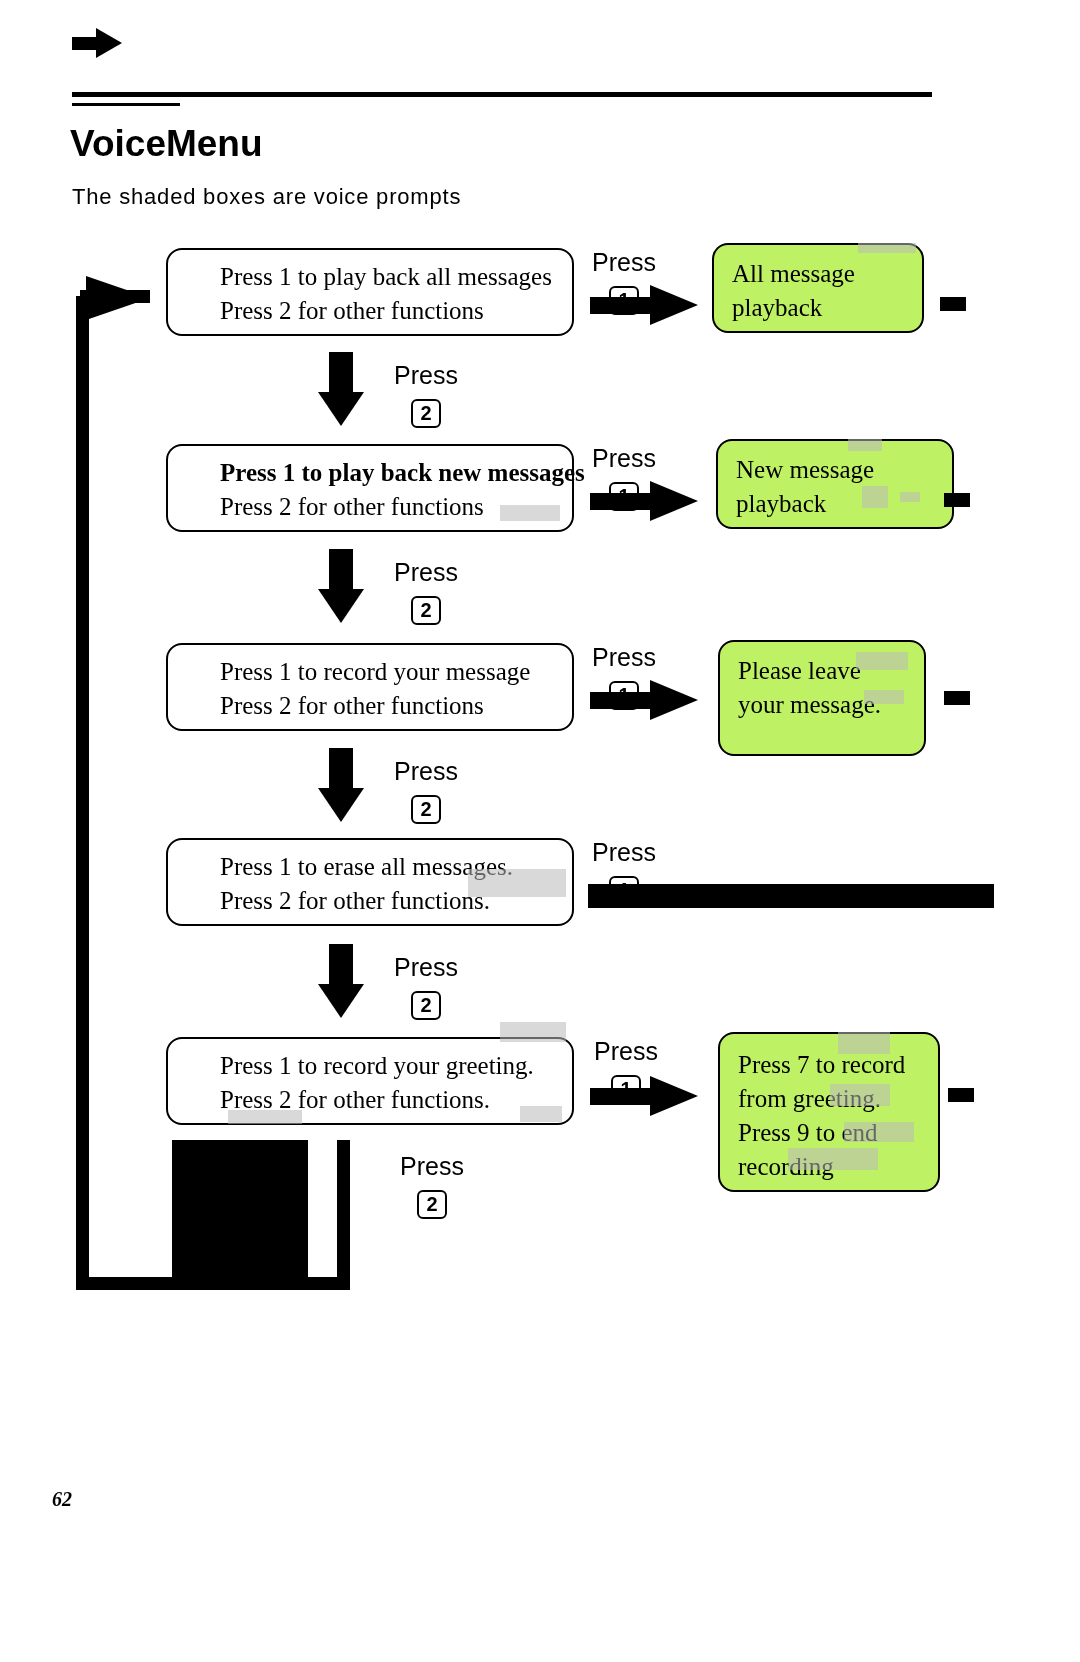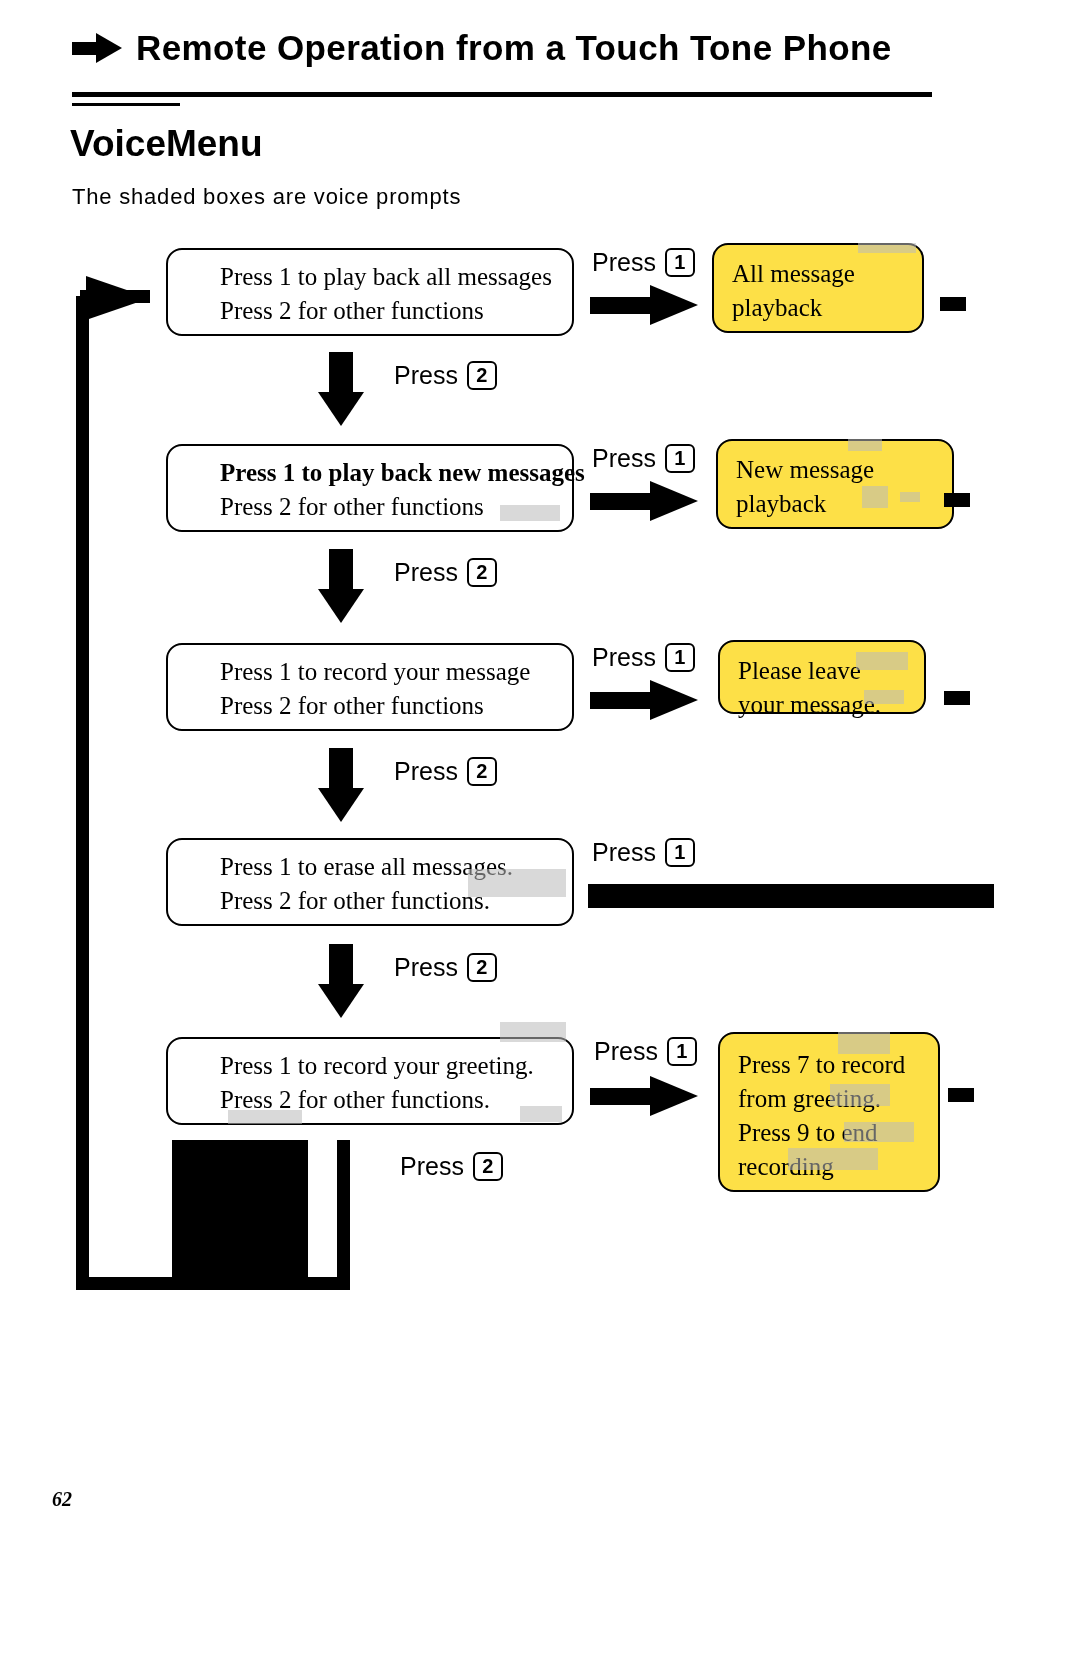--- a/index.html
+++ b/index.html
@@ -124,40 +124,41 @@
   }
   .smudge-bold {
     font-weight: bold;
   }
 
   
   .voice-box {
     position: absolute;
     border: 2.5px solid #000;
     border-radius: 16px;
-    background: #fde047;
+    background: #bef264;
     box-sizing: border-box;
     padding: 12px 0 0 18px;
   }
   .voice-box .line {
     font-family: "Liberation Serif", serif;
     font-size: 25px;
     line-height: 34px;
     white-space: nowrap;
   }
 
   
   .press-label {
     position: absolute;
     font-family: "Liberation Sans", sans-serif;
     font-size: 25px;
     display: flex;
     align-items: center;
     gap: 9px;
     white-space: nowrap;
+    flex-direction: column;
   }
   .keycap {
     display: inline-block;
     border: 2.5px solid #000;
     border-radius: 6px;
     font-family: "Liberation Sans", sans-serif;
     font-weight: bold;
     font-size: 20px;
     line-height: 20px;
     padding: 2px 6px 3px 6px;
@@ -290,21 +291,20 @@
 </style>
 </head>
 <body>
 
 <div id="header-block">
   <div id="header-row">
     <span class="hdr-arrow">
       <span class="shaft"></span>
         <span class="head"></span>
     </span>
-    <span id="header-title">Remote Operation from a Touch Tone Phone</span>
   </div>
 </div>
 <div id="header-rule-thick"></div>
 <div id="header-rule-thin"></div>
 
 <div id="section-title">VoiceMenu</div>
 <div id="section-subtitle">The shaded boxes are voice prompts</div>
 
 <div id="diagram">
 
@@ -378,21 +378,21 @@
     <div class="line">Press 2 for other functions</div>
   </div>
   <div class="press-label" style="left:592px; top:643px;">
     <span>Press</span>
     <span class="keycap">1</span>
   </div>
   <div class="arrow-right" style="left:590px; top:680px;">
     <span class="shaft"></span>
       <span class="head"></span>
   </div>
-  <div class="voice-box" style="left:718px; top:640px; width:208px; height:74px;">
+  <div class="voice-box" style="left:718px; top:640px; width:208px; height:116px;">
     <div class="line">Please leave</div>
     <div class="line">your message.</div>
   </div>
   <div class="scan-smudge" style="left:856px; top:652px; width:52px; height:18px;"></div>
   <div class="scan-smudge" style="left:864px; top:690px; width:40px; height:14px;"></div>
   <div class="edge-tick" style="left:944px; top:691px;"></div>
 
   <div class="arrow-down" style="left:318px; top:748px;">
     <span class="shaft"></span>
       <span class="head"></span>

